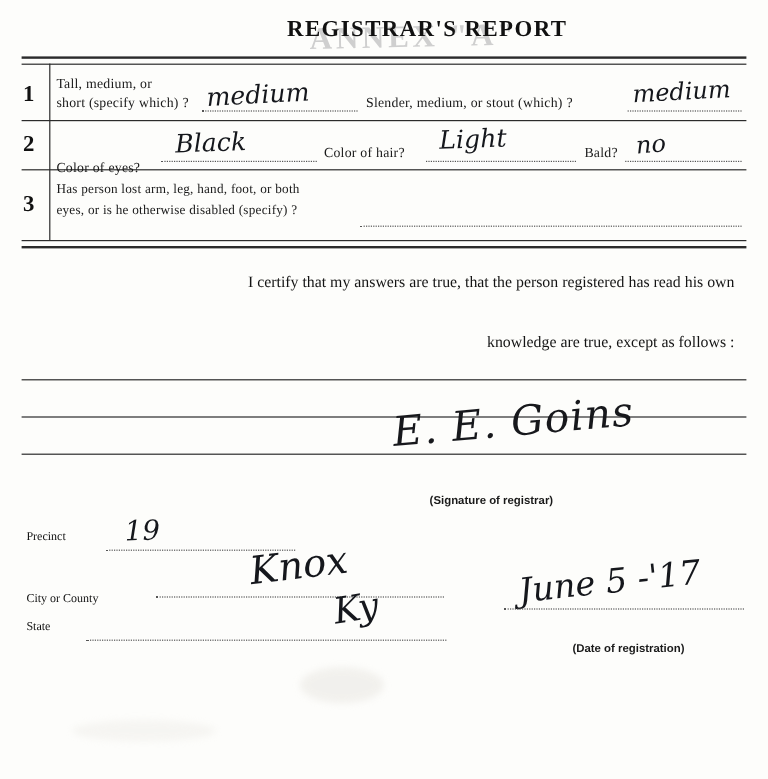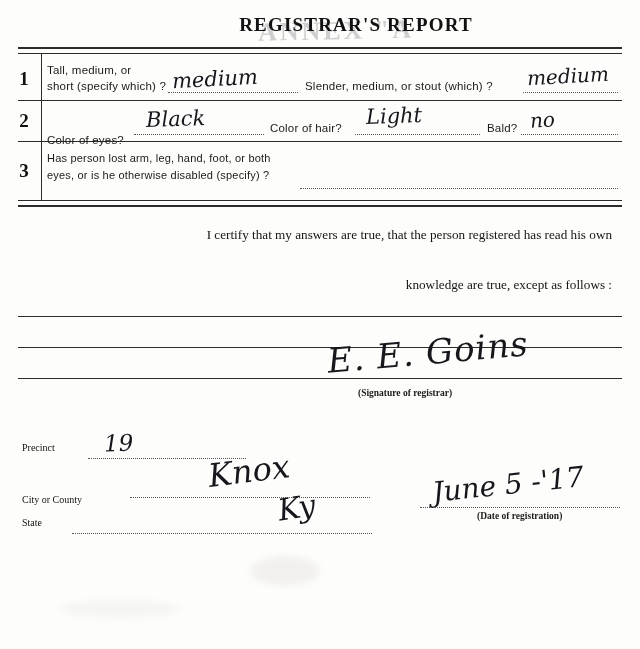--- a/index.html
+++ b/index.html
@@ -74,21 +74,21 @@
     font-family: "Liberation Serif", serif;
     font-size: 19px;
     font-weight: bold;
     color: #111;
     width: 24px;
     text-align: center;
   }
 
   .label {
     position: absolute;
-    font-family: Liberation Sans, sans-serif;
+    font-family: Liberation Serif, serif;
     font-size: 11.5px;
     color: #1a1a1a;
     letter-spacing: 0.2px;
     white-space: nowrap;
   }
   .label.sm { font-size: 11px; }
 
   .dots {
     position: absolute;
     border-bottom: 1px dotted #555;
@@ -112,25 +112,26 @@
     font-family: "Liberation Serif", serif;
     font-size: 13.2px;
     line-height: 25px;
     color: #141414;
     text-align: right;
   }
   .cert .indent { display: inline-block; width: 26px; }
 
   .sigcaption {
     position: absolute;
-    font-family: Liberation Serif, serif;
+    font-family: Liberation Sans, sans-serif;
     font-size: 9.5px;
     font-weight: bold;
     color: #1a1a1a;
     white-space: nowrap;
+    margin-top: 24px;
   }
 
   .fieldlabel {
     position: absolute;
     font-family: "Liberation Serif", serif;
     font-size: 10px;
     color: #111;
     white-space: nowrap;
   }
 

